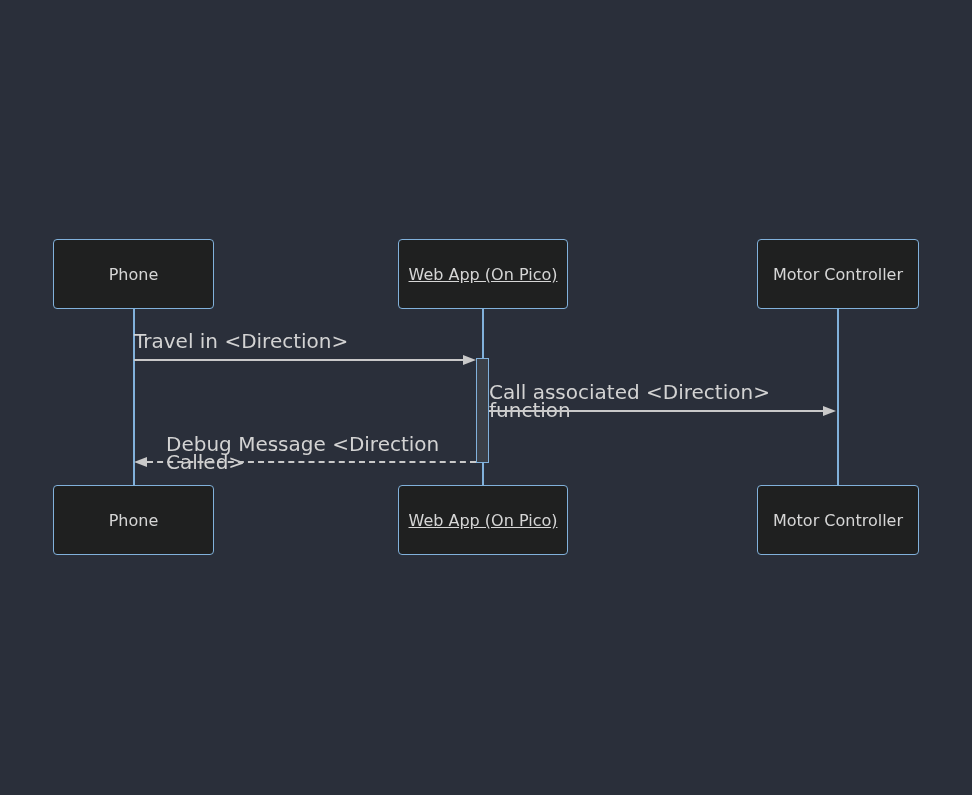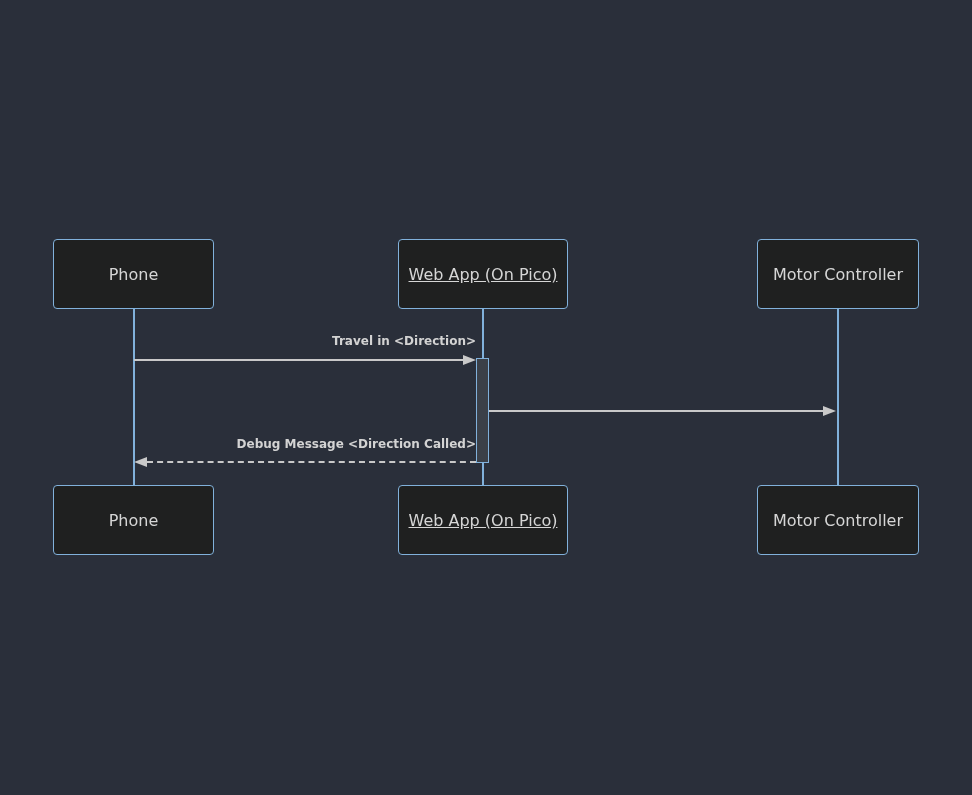--- a/index.html
+++ b/index.html
@@ -52,25 +52,24 @@
     top: 358px;
     width: 13px;
     height: 105px;
     background: #3b4048;
     border: 1.5px solid #81b1db;
     box-sizing: border-box;
   }
   
   .msg-label {
     position: absolute;
-    text-align: right;
+    text-align: left;
     color: #d3d3d3;
-    font-size: 12px;
+    font-size: 20px;
     line-height: 18px;
-    font-weight: bold;
   }
   .msg-line {
     position: absolute;
     height: 0;
     border-top: 2px solid #c9c9c9;
   }
   .msg-line.dashed {
     border-top-style: dashed;
   }
   .arrowhead {
@@ -84,21 +83,21 @@
   .arrowhead.left  { border-right: 13px solid #c9c9c9; }
 
   .label-msg1 { left: 134px; width: 342px; top: 332px; }
   .line-msg1  { left: 134px; width: 330px; top: 359px; }
   .head-msg1  { left: 463px; top: 355px; }
 
   .label-msg2 { left: 489px; width: 348px; top: 383px; }
   .line-msg2  { left: 489px; width: 335px; top: 410px; }
   .head-msg2  { left: 823px; top: 406px; }
 
-  .label-msg3 { left: 134px; width: 342px; top: 435px; }
+  .label-msg3 { left: 134px; width: 342px; top: 435px; padding-left: 32px; }
   .line-msg3  { left: 147px; width: 329px; top: 461px; }
   .head-msg3  { left: 134px; top: 457px; }
 </style>
 </head>
 <body>
 
 <div class="canvas">
 
   <div class="lifeline" style="left:133px;"></div>
   <div class="lifeline" style="left:482px;"></div>
@@ -113,20 +112,21 @@
   <div class="actor row-top actor-motor">
     <span>Motor Controller</span>
   </div>
 
   <div class="msg-label label-msg1">Travel in &lt;Direction&gt;</div>
   <div class="msg-line line-msg1"></div>
   <div class="arrowhead right head-msg1"></div>
 
   <div class="activation"></div>
 
+  <div class="msg-label label-msg2">Call associated &lt;Direction&gt; function</div>
   <div class="msg-line line-msg2"></div>
   <div class="arrowhead right head-msg2"></div>
 
   <div class="msg-label label-msg3">Debug Message &lt;Direction Called&gt;</div>
   <div class="msg-line dashed line-msg3"></div>
   <div class="arrowhead left head-msg3"></div>
 
   <div class="actor row-bottom actor-phone">
     <span>Phone</span>
   </div>

